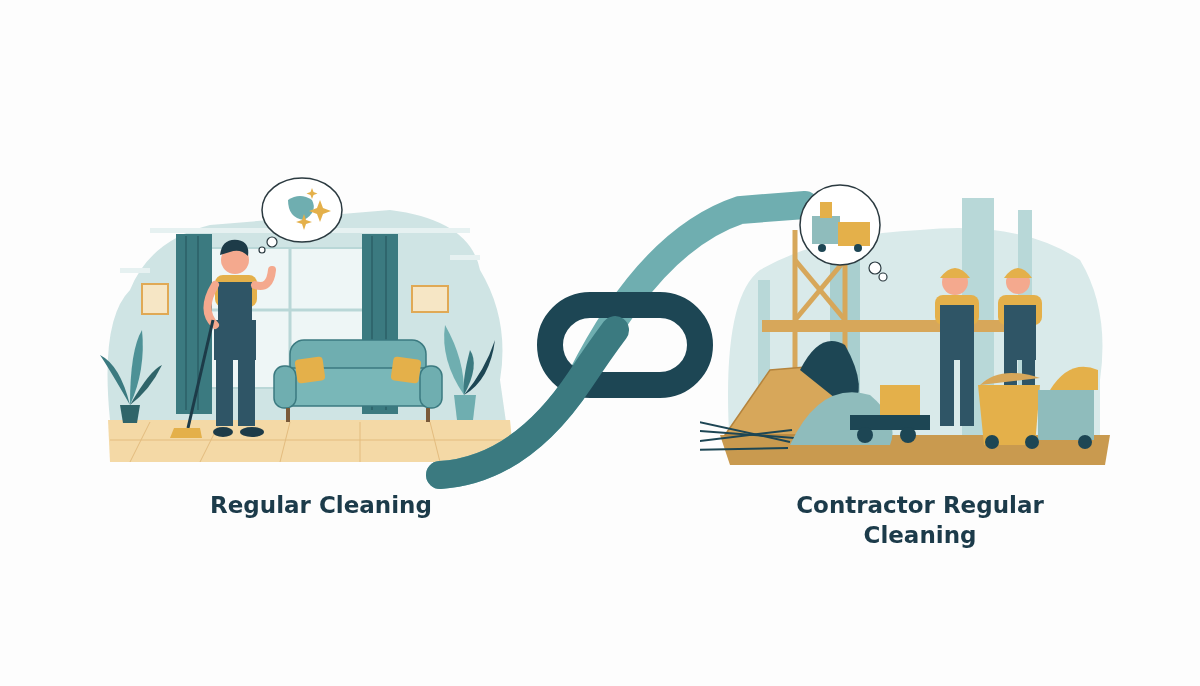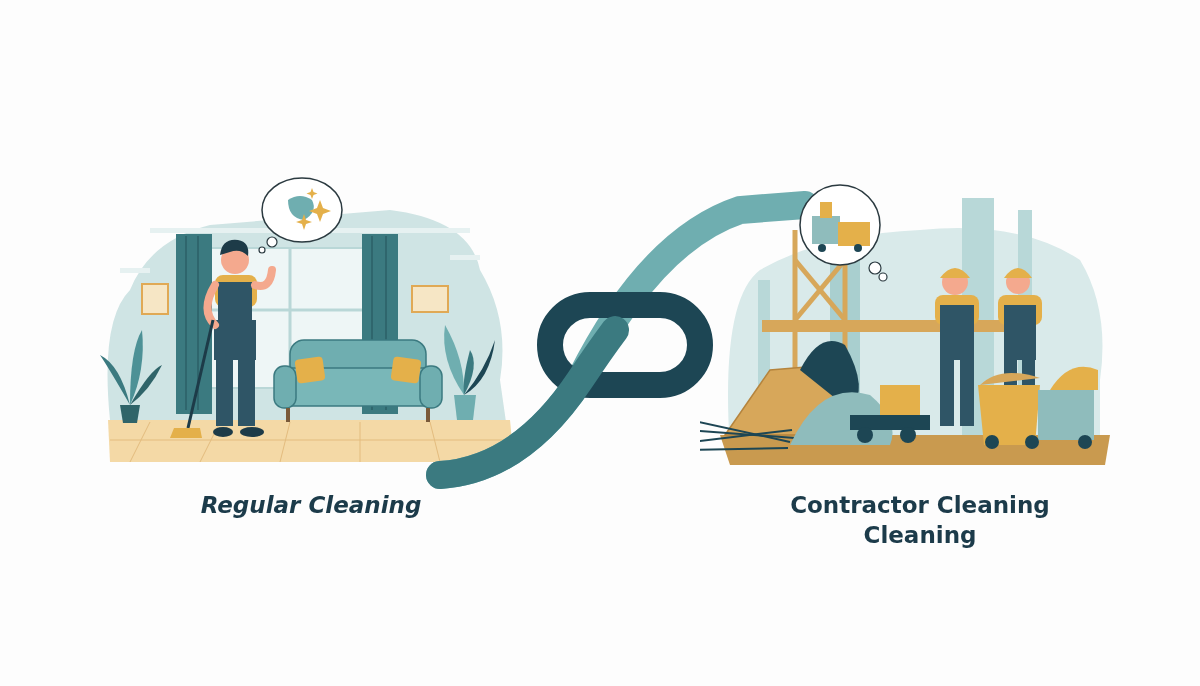--- a/index.html
+++ b/index.html
@@ -177,17 +177,17 @@
       <circle cx="183" cy="97" r="4" fill="#fff" stroke="#2b3a40" stroke-width="1.2"></circle>
       <rect x="112" y="36" width="28" height="28" fill="#8fbcbc"></rect>
       <rect x="138" y="42" width="32" height="24" fill="#e4b04a"></rect>
       <rect x="120" y="22" width="12" height="16" fill="#e4b04a"></rect>
       <circle cx="122" cy="68" r="4" fill="#1d4654"></circle>
         <circle cx="158" cy="68" r="4" fill="#1d4654"></circle>
     </g>
   </svg>
 </div>
 
-<div class="label" style="left:186px;top:490px;width:250px;font-style:italic;">Regular Cleaning</div>
+<div class="label" style="left:196px;top:490px;width:250px;">Regular Cleaning</div>
 <div class="label" style="left:760px;top:490px;width:320px;">
-  <div>Contractor Cleaning</div>
+  <div>Contractor Regular</div>
   <div>Cleaning</div>
 </div>
 
 </body></html>

